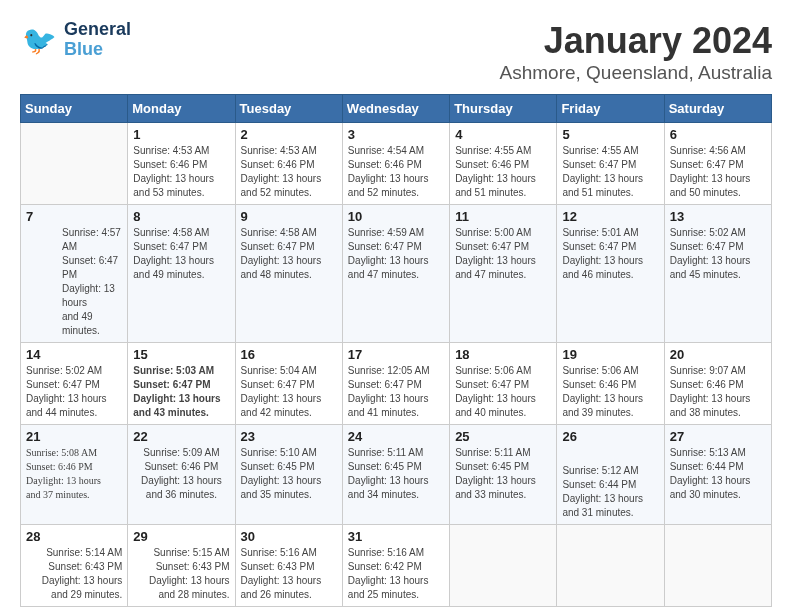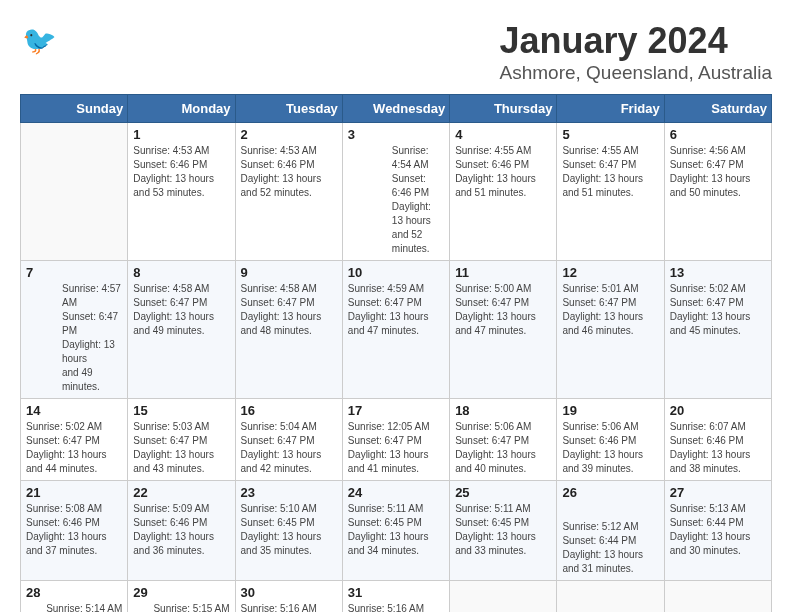--- a/index.html
+++ b/index.html
@@ -24,20 +24,21 @@
     .logo-text {
       font-size: 18px;
       font-weight: bold;
       color: #1a3a5c;
       line-height: 1.1;
     }
     .logo-text span {
       color: #4a9fd4;
     }
     .title-section {
+      text-align: right;
     }
     .month-title {
       font-size: 36px;
       font-weight: bold;
       color: #333;
     }
     .location {
       font-size: 19px;
       color: #555;
     }
@@ -45,21 +46,21 @@
       width: 100%;
       border-collapse: collapse;
       table-layout: fixed;
     }
     th {
       background-color: #3a6ea8;
       color: white;
       font-size: 13px;
       font-weight: bold;
       padding: 6px 4px;
-      text-align: right;
+      text-align: left;
       border: 1px solid #2a5a8a;
     }
     td {
       border: 1px solid #ccc;
       vertical-align: top;
       padding: 4px 5px;
       font-size: 10.5px;
       color: #333;
       background: #fff;
       min-height: 80px;
@@ -87,20 +88,24 @@
   </style>
 </head>
 <body>
 
 <div class="header">
   <div class="logo">
     <div style="display:flex;align-items:center;">
       <svg width="40" height="40" viewBox="0 0 40 40">
         <text x="2" y="30" font-size="28" fill="#4a9fd4">🐦</text>
       </svg>
+    </div>
+    <div class="logo-text">
+      <div>General</div>
+      <div><span>Blue</span></div>
     </div>
   </div>
   <div class="title-section">
     <div class="month-title">January 2024</div>
     <div class="location">Ashmore, Queensland, Australia</div>
   </div>
 </div>
 
 <table>
   <thead>
@@ -126,21 +131,21 @@
         </td>
         <td>
           <div class="day-num">2</div>
           <div class="day-info" style="white-space: pre-line;">Sunrise: 4:53 AM
 Sunset: 6:46 PM
 Daylight: 13 hours
 and 52 minutes.</div>
         </td>
         <td>
           <div class="day-num">3</div>
-          <div class="day-info" style="white-space: pre-line; margin-left: 44px;">Sunrise: 4:54 AM
+          <div class="day-info" style="white-space: pre-line;">Sunrise: 4:54 AM
 Sunset: 6:46 PM
 Daylight: 13 hours
 and 52 minutes.</div>
         </td>
         <td>
           <div class="day-num">4</div>
           <div class="day-info" style="white-space: pre-line;">Sunrise: 4:55 AM
 Sunset: 6:46 PM
 Daylight: 13 hours
 and 51 minutes.</div>
@@ -214,21 +219,21 @@
       <tr>
         <td>
           <div class="day-num">14</div>
           <div class="day-info" style="white-space: pre-line;">Sunrise: 5:02 AM
 Sunset: 6:47 PM
 Daylight: 13 hours
 and 44 minutes.</div>
         </td>
         <td>
           <div class="day-num">15</div>
-          <div class="day-info" style="white-space: pre-line;">Sunrise: 5:03 AM
+          <div class="day-info" style="white-space: pre-line; font-weight: bold;">Sunrise: 5:03 AM
 Sunset: 6:47 PM
 Daylight: 13 hours
 and 43 minutes.</div>
         </td>
         <td>
           <div class="day-num">16</div>
           <div class="day-info" style="white-space: pre-line;">Sunrise: 5:04 AM
 Sunset: 6:47 PM
 Daylight: 13 hours
 and 42 minutes.</div>
@@ -249,37 +254,37 @@
         </td>
         <td>
           <div class="day-num">19</div>
           <div class="day-info" style="white-space: pre-line;">Sunrise: 5:06 AM
 Sunset: 6:46 PM
 Daylight: 13 hours
 and 39 minutes.</div>
         </td>
         <td>
           <div class="day-num">20</div>
-          <div class="day-info" style="white-space: pre-line;">Sunrise: 6:07 AM
+          <div class="day-info" style="white-space: pre-line;">Sunrise: 9:07 AM
 Sunset: 6:46 PM
 Daylight: 13 hours
 and 38 minutes.</div>
         </td>
       </tr>
       <tr>
         <td>
           <div class="day-num">21</div>
-          <div class="day-info" style="white-space: pre-line;">Sunrise: 5:08 AM
+          <div class="day-info" style="white-space: pre-line; font-family: Liberation Serif, serif;">Sunrise: 5:08 AM
 Sunset: 6:46 PM
 Daylight: 13 hours
 and 37 minutes.</div>
         </td>
         <td>
           <div class="day-num">22</div>
-          <div class="day-info" style="white-space: pre-line;">Sunrise: 5:09 AM
+          <div class="day-info" style="white-space: pre-line; text-align: center;">Sunrise: 5:09 AM
 Sunset: 6:46 PM
 Daylight: 13 hours
 and 36 minutes.</div>
         </td>
         <td>
           <div class="day-num">23</div>
           <div class="day-info" style="white-space: pre-line;">Sunrise: 5:10 AM
 Sunset: 6:45 PM
 Daylight: 13 hours
 and 35 minutes.</div>

